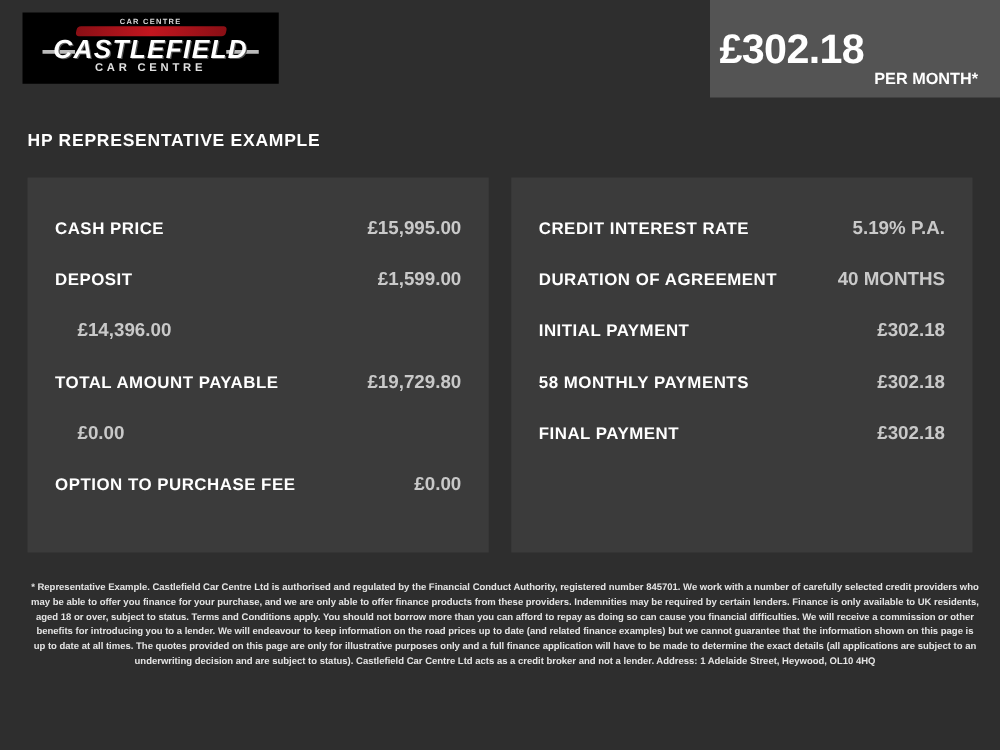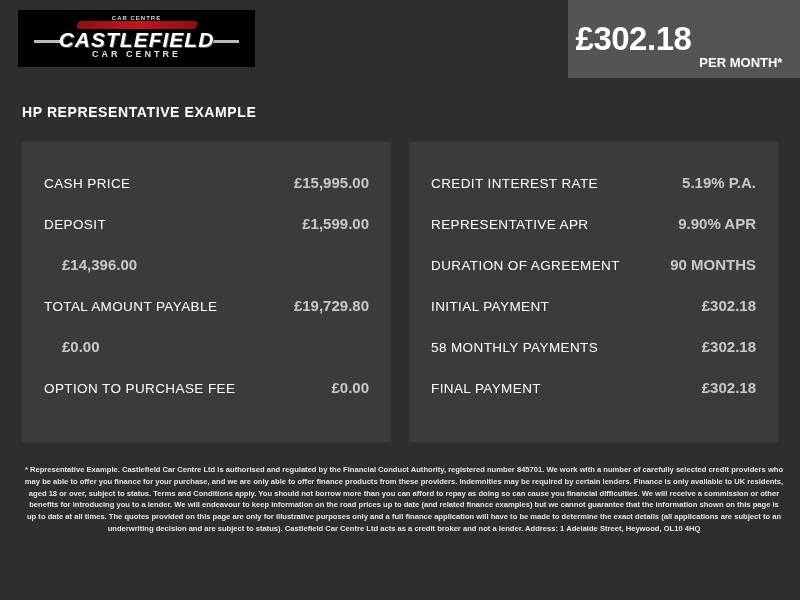--- a/index.html
+++ b/index.html
@@ -27,21 +27,21 @@
     position: relative;
     height: 78px;
     background: #2e2e2e;
     display: flex;
     align-items: flex-start;
   }
   .logo-box {
     position: absolute;
     left: 18px;
     top: 10px;
-    width: 237px;
+    width: 205px;
     height: 57px;
     background: #000000;
     overflow: hidden;
   }
   .logo-inner {
     position: relative;
     width: 100%;
     height: 100%;
   }
   .logo-top-text {
@@ -150,21 +150,21 @@
     min-height: 300px;
   }
   .row {
     display: flex;
     justify-content: space-between;
     align-items: baseline;
     padding: 12px 0;
   }
   .row-label {
     font-size: 13.5px;
-    font-weight: normal;
+    font-weight: bold;
     letter-spacing: 0.4px;
     color: #ffffff;
     white-space: nowrap;
   }
   .row-value {
     font-size: 15px;
     font-weight: bold;
     color: #c9c9c9;
     white-space: nowrap;
     margin-left: 18px;
@@ -233,26 +233,22 @@
         <span class="row-value">£0.00</span>
       </div>
     </div>
 
     <div class="panel">
       <div class="row">
         <span class="row-label">CREDIT INTEREST RATE</span>
         <span class="row-value">5.19% P.A.</span>
       </div>
       <div class="row">
-        <span class="row-label">REPRESENTATIVE APR</span>
-        <span class="row-value">9.90% APR</span>
-      </div>
-      <div class="row">
         <span class="row-label">DURATION OF AGREEMENT</span>
-        <span class="row-value">90 MONTHS</span>
+        <span class="row-value">40 MONTHS</span>
       </div>
       <div class="row">
         <span class="row-label">INITIAL PAYMENT</span>
         <span class="row-value">£302.18</span>
       </div>
       <div class="row">
         <span class="row-label">58 MONTHLY PAYMENTS</span>
         <span class="row-value">£302.18</span>
       </div>
       <div class="row">

